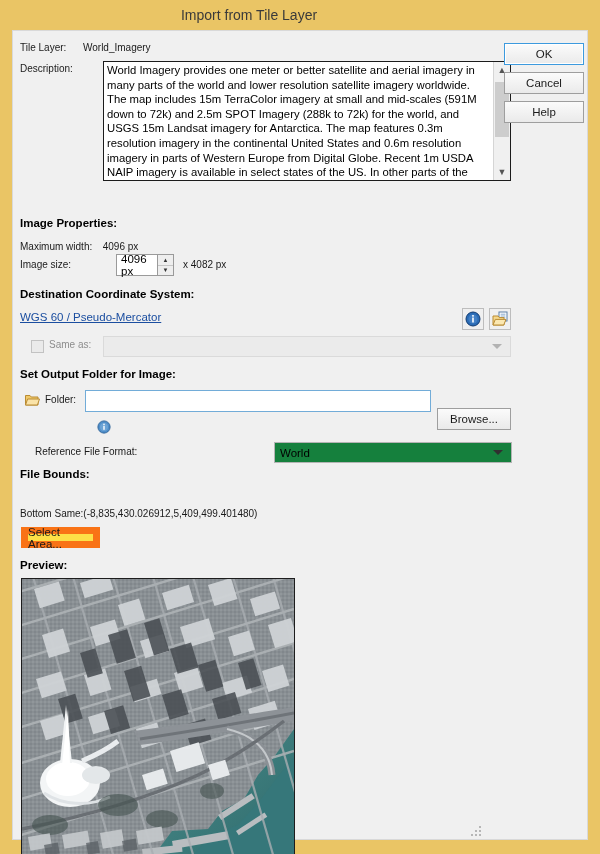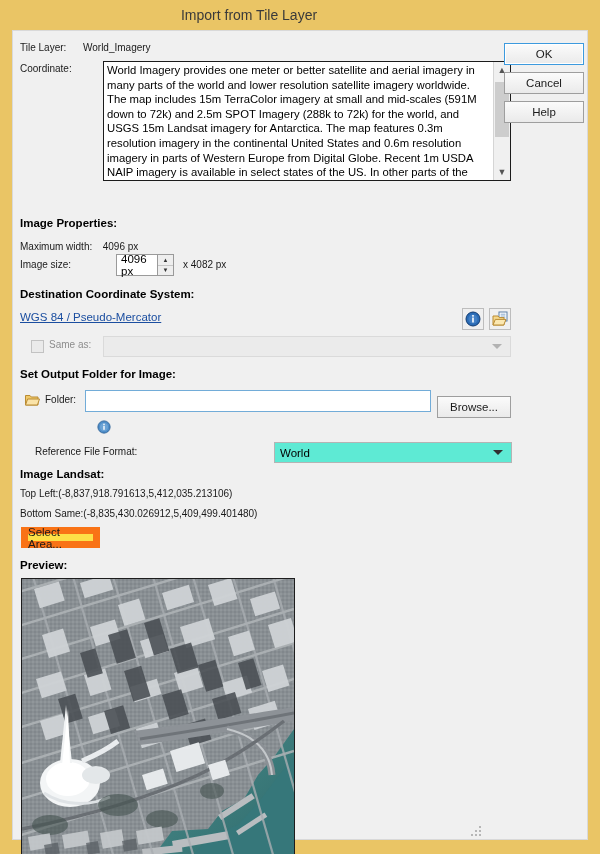--- a/index.html
+++ b/index.html
@@ -215,33 +215,33 @@
     border: 1px solid #9e9e9e;
     background: linear-gradient(#fbfbfb, #eaeaea);
     box-sizing: border-box;
     display: flex; align-items: center; justify-content: center;
     font-size: 11.5px; color: #1a1a1a;
     cursor: default;
     font-family: "Liberation Sans", sans-serif;
   }
   .btn-browse {
     position: absolute;
-    left: 424px; top: 365px;
+    left: 424px; top: 377px;
     width: 74px; height: 22px;
   }
   .hint-icon { position: absolute; left: 84px; top: 389px; }
   .hint-text { position: absolute; left: 104px; top: 389px; }
 
   .rff-lbl { position: absolute; left: 22px; top: 415px; }
   .rff-combo {
     position: absolute;
     left: 261px; top: 411px;
     width: 238px; height: 21px;
     border: 1px solid #b4b4b4;
-    background: #5eead4;
+    background: #15803d;
     box-sizing: border-box;
     display: flex; align-items: center;
   }
   .rff-combo .cv { flex: 1; padding-left: 5px; color: #000; font-size: 11.5px; }
 
   
   .ib-head { position: absolute; left: 7px; top: 437px; }
   .ib-tl   { position: absolute; left: 7px; top: 457px; }
   .ib-br   { position: absolute; left: 7px; top: 477px; }
   .btn-select-area {
@@ -297,21 +297,21 @@
     <span>Import from Tile Layer</span>
   </div>
 
   <div class="panel">
 
     <div class="row-tile">
       <span class="lbl k">Tile Layer:</span>
       <span class="lbl">World_Imagery</span>
     </div>
 
-    <span class="lbl desc-label">Coordinate:</span>
+    <span class="lbl desc-label">Description:</span>
     <div class="desc-box">
       <div class="desc-text">World Imagery provides one meter or better satellite and aerial imagery in many parts of the world and lower resolution satellite imagery worldwide. The map includes 15m TerraColor imagery at small and mid-scales (591M down to 72k) and 2.5m SPOT Imagery (288k to 72k) for the world, and USGS 15m Landsat imagery for Antarctica. The map features 0.3m resolution imagery in the continental United States and 0.6m resolution imagery in parts of Western Europe from Digital Globe. Recent 1m USDA NAIP imagery is available in select states of the US. In other parts of the world, 1 meter resolution imagery is available from GeoEye IKONOS, AeroGRID, and IGN Spain. Additionally, imagery at different resolutions has been</div>
       <div class="vscroll">
         <div class="arw">▲</div>
         <div class="track">
           <div class="thumb"></div>
         </div>
         <div class="arw">▼</div>
       </div>
     </div>
@@ -325,21 +325,21 @@
     <div class="spinner">
       <span class="sv">4096 px</span>
       <span class="sbtns">
         <span class="sbtn">▲</span>
         <span class="sbtn">▼</span>
       </span>
     </div>
     <span class="lbl ip-size-suffix">x 4082 px</span>
 
     <span class="lbl section-head dcs-head">Destination Coordinate System:</span>
-    <span class="crs-link">WGS 84 / Pseudo-Mercator</span>
+    <span class="crs-link">WGS 60 / Pseudo-Mercator</span>
 
     <span class="icon-btn icon-info">
       <svg width="16" height="16" viewBox="0 0 16 16">
         <circle cx="8" cy="8" r="7" fill="#2a6bb5" stroke="#123c73" stroke-width="1"></circle>
         <circle cx="8" cy="8" r="4.6" fill="#5b96d6" opacity="0.5"></circle>
         <rect x="7.2" y="6.5" width="1.6" height="5" fill="#fff"></rect>
         <rect x="7.2" y="4" width="1.6" height="1.7" fill="#fff"></rect>
       </svg>
     </span>
 
@@ -380,22 +380,21 @@
         <rect x="7.2" y="4.2" width="1.6" height="1.6" fill="#fff"></rect>
       </svg>
     </span>
 
     <span class="lbl rff-lbl">Reference File Format:</span>
     <div class="rff-combo">
       <span class="cv">World</span>
       <span class="arrow-dn"></span>
     </div>
 
-    <span class="lbl section-head ib-head">Image Landsat:</span>
-    <span class="lbl ib-tl">Top Left:(-8,837,918.791613,5,412,035.213106)</span>
+    <span class="lbl section-head ib-head">File Bounds:</span>
     <span class="lbl ib-br">Bottom Same:(-8,835,430.026912,5,409,499.401480)</span>
     <div class="btn btn-select-area">Select Area...</div>
 
     <span class="lbl section-head pv-head">Preview:</span>
     <div class="preview">
       <svg width="272" height="279" viewBox="0 0 272 279">
         <defs>
           <pattern id="grain" width="4" height="4" patternUnits="userSpaceOnUse">
             <rect width="4" height="4" fill="#8b9095"></rect>
             <rect width="2" height="2" fill="#7b8186"></rect>

